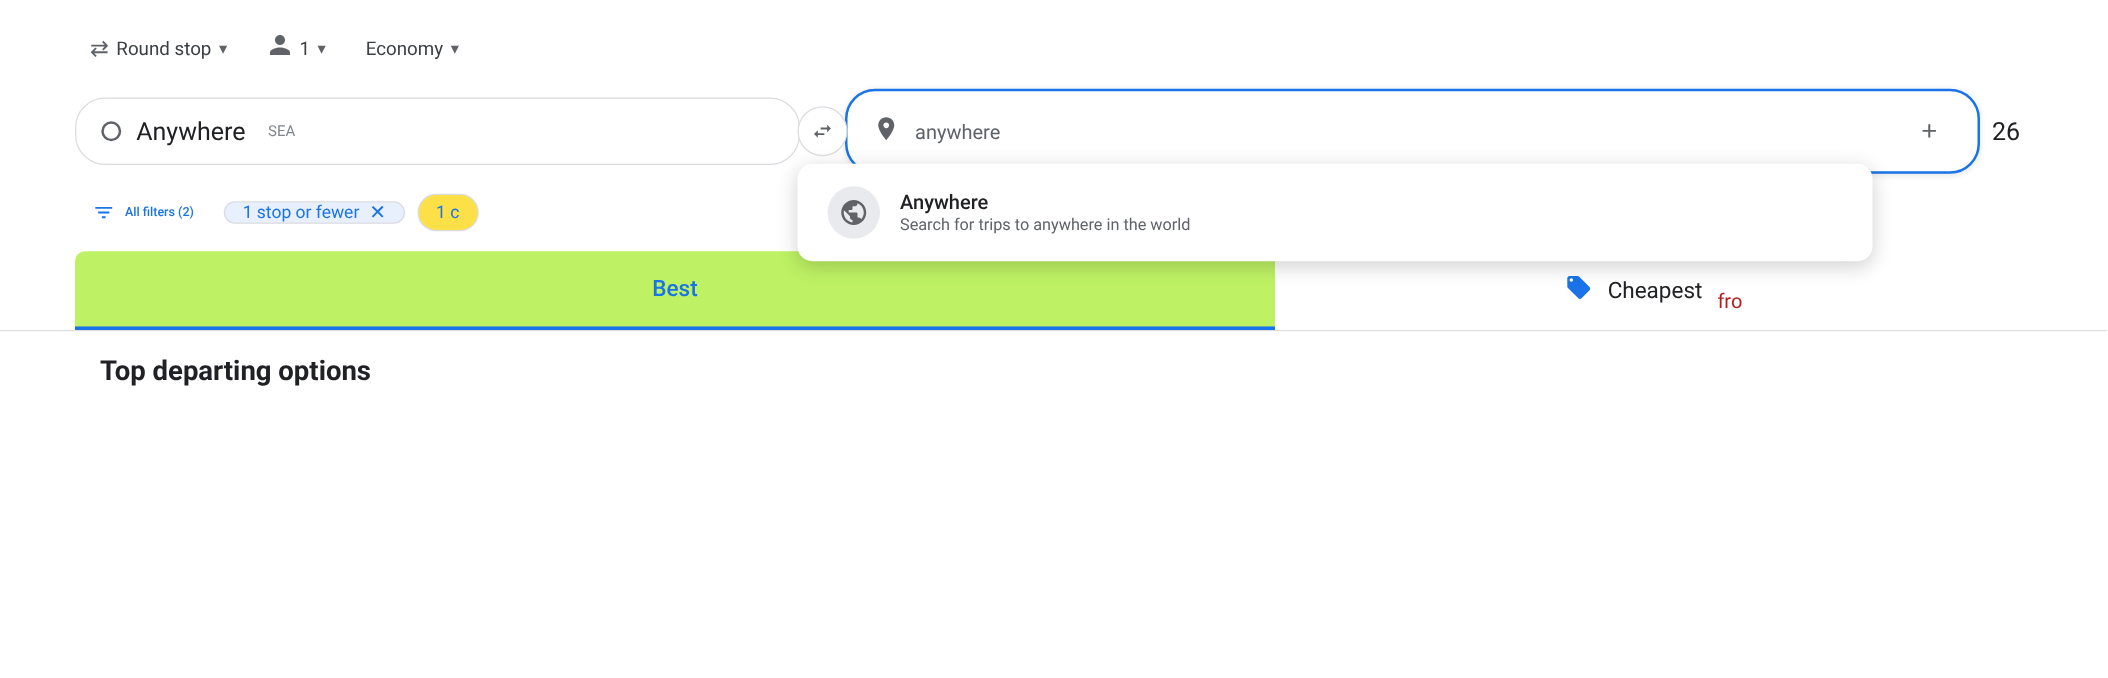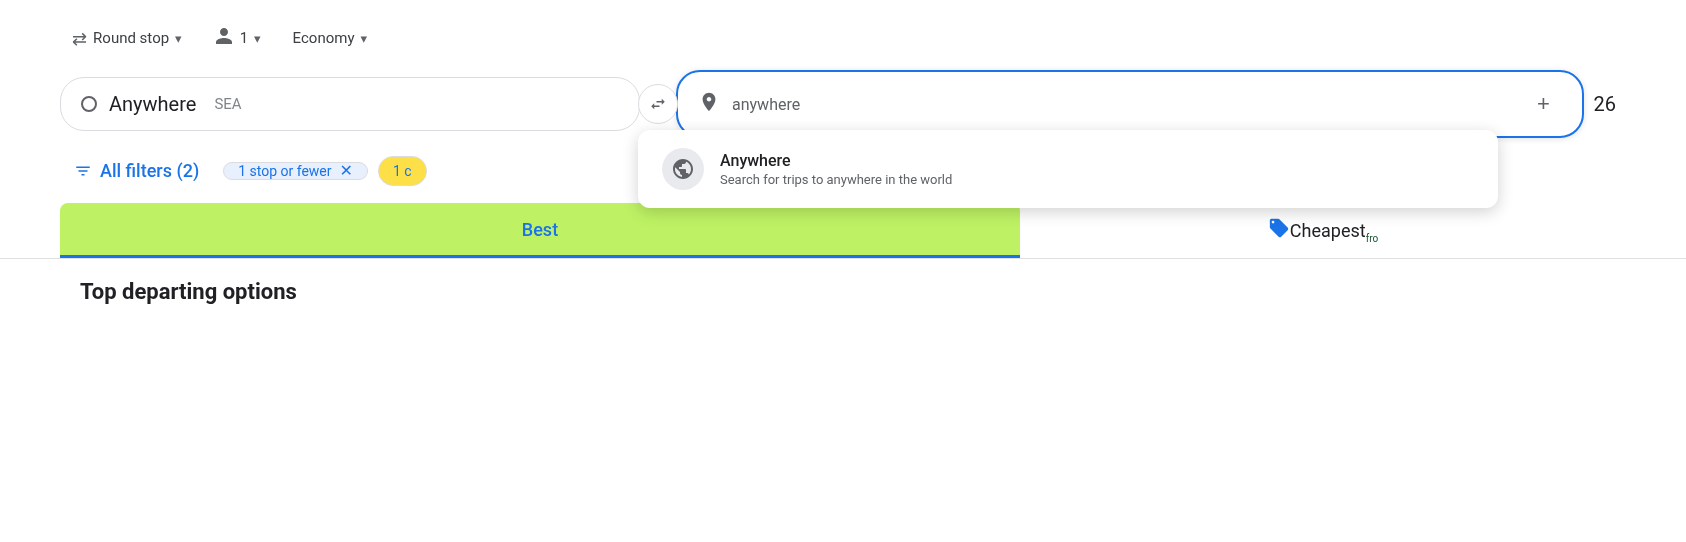--- a/index.html
+++ b/index.html
@@ -73,21 +73,21 @@
       border: 2px solid #5f6368;
       flex-shrink: 0;
     }
 
     .origin-text {
       font-size: 20px;
       font-weight: 400;
       color: #202124;
     }
     .origin-code {
-      font-size: 15px;
+      font-size: 12px;
       color: #80868b;
       margin-left: 6px;
     }
 
     .swap-btn {
       width: 40px;
       height: 40px;
       border-radius: 50%;
       border: 1px solid #dadce0;
       background: #fff;
@@ -201,21 +201,21 @@
 
     .all-filters-btn {
       display: flex;
       align-items: center;
       gap: 8px;
       padding: 8px 14px;
       border: none;
       background: transparent;
       border-radius: 20px;
       cursor: pointer;
-      font-size: 18px;
+      font-size: 10px;
       color: #1a73e8;
       font-family: inherit;
       font-weight: 500;
     }
 
     .filter-chip {
       display: flex;
       align-items: center;
       gap: 8px;
       padding: 0 14px;
@@ -274,37 +274,37 @@
       font-weight: 500;
     }
 
     .tab-cheapest {
       flex: 1;
       display: flex;
       align-items: center;
       justify-content: center;
       padding: 14px 36px;
       cursor: pointer;
-      gap: 0;
+      gap: 12px;
     }
 
     .cheapest-tag-icon {
       font-size: 20px;
       color: #1a73e8;
     }
 
     .tab-cheapest-label {
       font-size: 18px;
       color: #202124;
       font-weight: 400;
     }
 
     .tab-from-label {
-      font-size: 10px;
-      color: #14532d;
+      font-size: 16px;
+      color: #b91c1c;
       margin-top: 16px;
     }
 
     
     .bottom-section {
       padding: 20px 60px 10px 80px;
     }
     .departing-heading {
       font-size: 22px;
       font-weight: 700;

